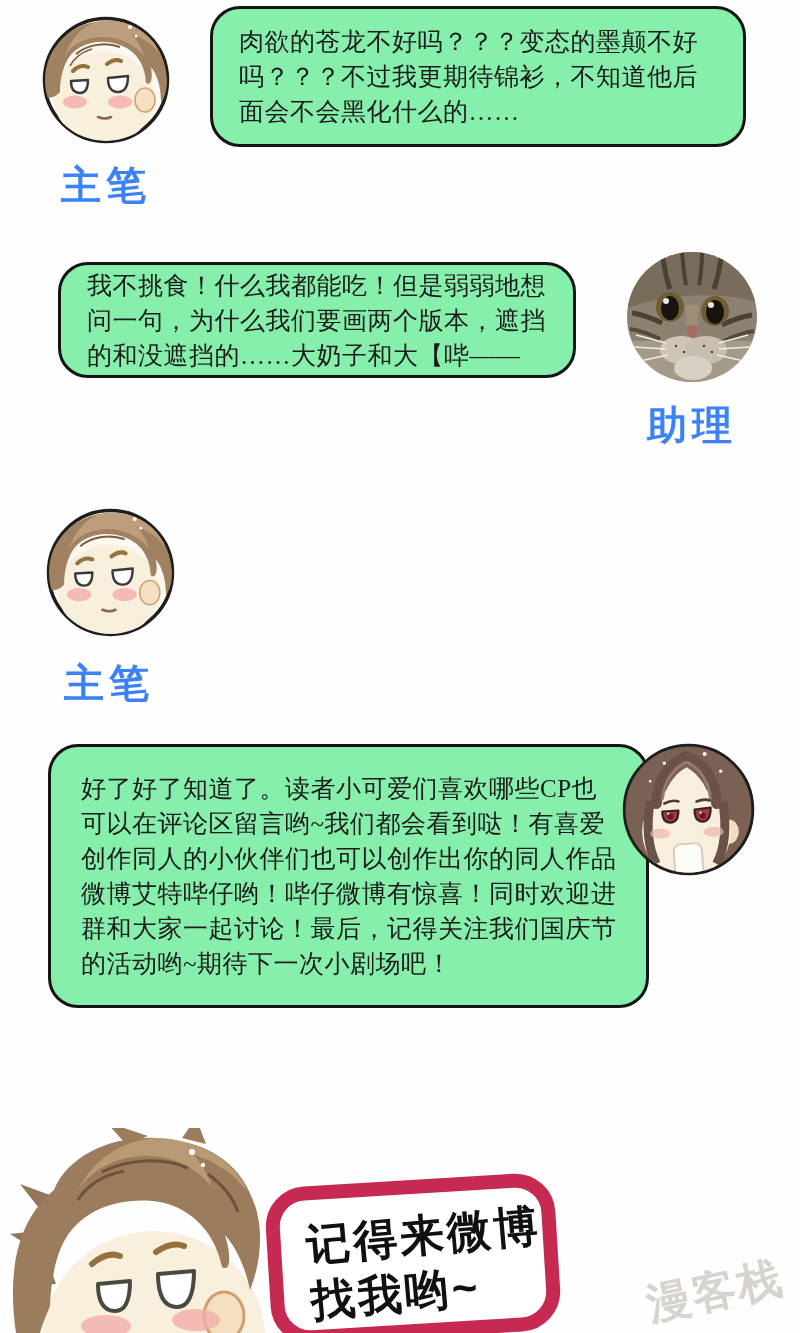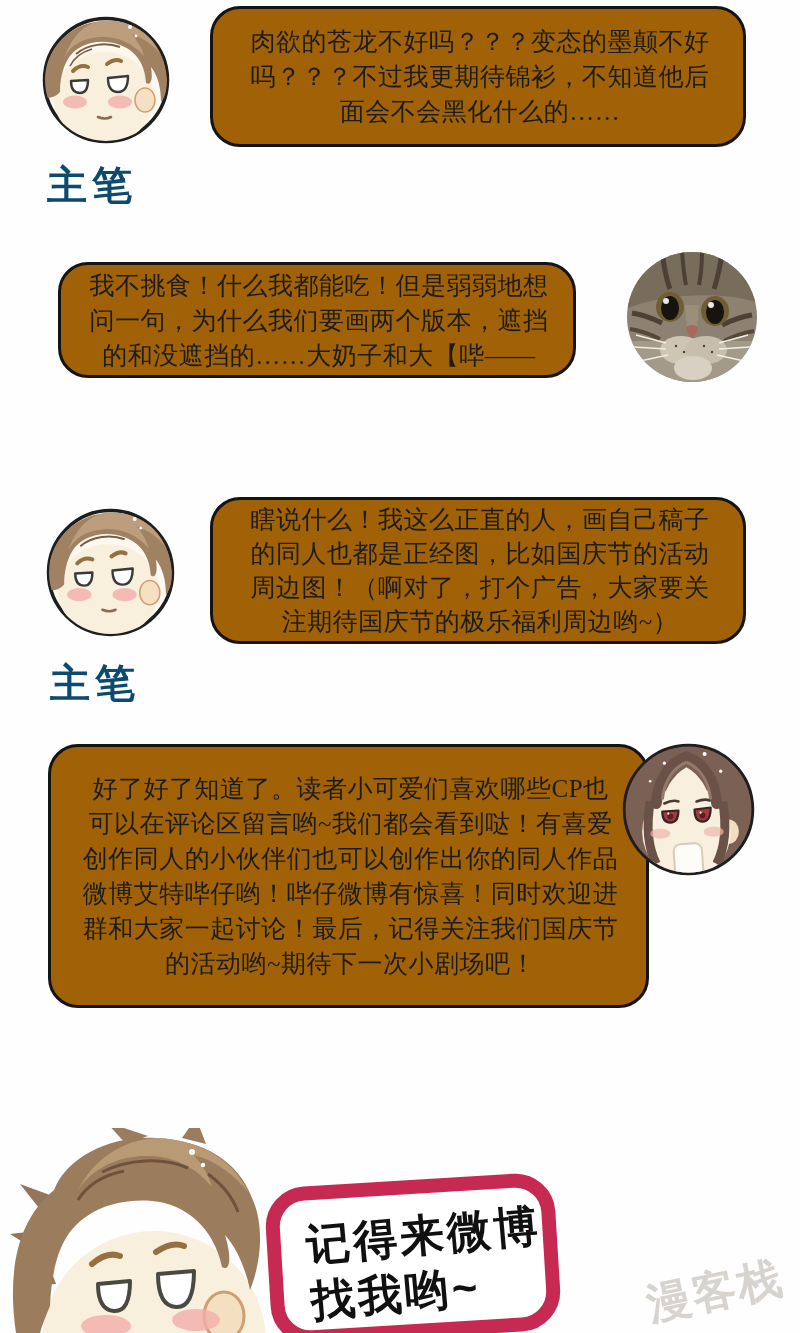--- a/index.html
+++ b/index.html
@@ -1,25 +1,25 @@
 <!DOCTYPE html>
 <html><head>
 <meta charset="utf-8">
 <style>
   html,body{margin:0;padding:0;background:#ffffff;}
   #page{position:relative;width:800px;height:1333px;background:#fefefe;overflow:hidden;
         font-family:"Liberation Sans","DejaVu Sans",sans-serif;}
-  .bubble{position:absolute;box-sizing:border-box;background:#a16207;
-          border:3.5px solid #141414;border-radius:30px;display:flex;align-items:center;text-align:center;}
+  .bubble{position:absolute;box-sizing:border-box;background:#86efac;
+          border:3.5px solid #141414;border-radius:30px;display:flex;align-items:center;}
   .bubble-text{width:100%;padding:0 22px 0 26px;color:#1c1c1c;
           font-family:"Liberation Serif","DejaVu Serif",serif;
           font-size:25px;line-height:35px;letter-spacing:.5px;}
   .lh34 .bubble-text{line-height:34px;}
   .pad-sm .bubble-text{padding:0 26px 0 30px;}
-  .role-label{position:absolute;text-align:left;color:#0c4a6e;
+  .role-label{position:absolute;text-align:center;color:#3b82f6;
           font-weight:800;font-size:40px;letter-spacing:5px;}
   .avatar{position:absolute;}
   .avatar svg{display:block;}
   .note{position:absolute;left:268px;top:1180px;width:290px;height:158px;box-sizing:border-box;
         background:#ffffff;border:14px solid #c62a52;border-radius:40px;
         transform:rotate(-3.5deg);transform-origin:50% 50%;}
   .note-text{position:absolute;left:26px;top:14px;color:#101010;
         font-weight:800;font-size:44px;line-height:56px;letter-spacing:3px;
         transform:rotate(-1.5deg);white-space:nowrap;}
   .watermark{position:absolute;left:646px;top:1262px;color:#d7d4d0;
@@ -98,20 +98,21 @@
         <ellipse cx="67" cy="117" rx="19" ry="12" fill="#d8d0c2"></ellipse>
         <path d="M40,92 L10,84 M40,98 L8,96 M42,104 L14,110" stroke="#f2ede2" stroke-width="1.6" fill="none"></path>
         <path d="M93,92 L122,84 M93,98 L124,96 M91,104 L118,110" stroke="#f2ede2" stroke-width="1.6" fill="none"></path>
         <circle cx="50" cy="95" r="1.2" fill="#4b4134"></circle>
           <circle cx="58" cy="101" r="1.2" fill="#4b4134"></circle>
         <circle cx="78" cy="95" r="1.2" fill="#4b4134"></circle>
           <circle cx="86" cy="101" r="1.2" fill="#4b4134"></circle>
       </g>
     </svg>
   </div>
+  <div class="role-label" style="left:632px;top:398px;width:120px;">助理</div>
 
   <div class="avatar" style="left:44px;top:506px;">
     <svg width="133" height="133" viewBox="0 0 132 132">
       <defs>
           <clipPath id="wclip2">
             <circle cx="66" cy="66" r="61"></circle>
           </clipPath>
         </defs>
       <circle cx="66" cy="66" r="61.5" fill="#fcf8ef" stroke="#1e1e1e" stroke-width="3.5"></circle>
       <g clip-path="url(#wclip2)">
@@ -126,23 +127,20 @@
         <path d="M67,50 q8,-6 14,-3" stroke="#95713f" stroke-width="4" fill="none" stroke-linecap="round"></path>
         <path d="M31,67 Q31,79 40,79 Q48,79 48,66 L31,67 Z" fill="#ffffff" stroke="#3a3a3a" stroke-width="2.4" stroke-linejoin="round"></path>
         <path d="M68,64 Q68,78 78,78 Q88,78 88,62 L68,64 Z" fill="#ffffff" stroke="#3a3a3a" stroke-width="2.4" stroke-linejoin="round"></path>
         <ellipse cx="35" cy="88" rx="12" ry="6.5" fill="#f3aeaa" opacity=".8"></ellipse>
         <ellipse cx="80" cy="88" rx="12" ry="6.5" fill="#f3aeaa" opacity=".8"></ellipse>
         <path d="M58,103 q7,3 13,0" stroke="#8d6a52" stroke-width="2.6" fill="none" stroke-linecap="round"></path>
       </g>
     </svg>
   </div>
   <div class="role-label" style="left:50px;top:656px;width:118px;">主笔</div>
-  <div class="bubble lh34" style="left:210px;top:497px;width:536px;height:147px;">
-    <div class="bubble-text">瞎说什么！我这么正直的人，画自己稿子的同人也都是正经图，比如国庆节的活动周边图！（啊对了，打个广告，大家要关注期待国庆节的极乐福利周边哟~）</div>
-  </div>
 
   <div class="bubble pad-sm" style="left:48px;top:744px;width:601px;height:264px;">
     <div class="bubble-text">好了好了知道了。读者小可爱们喜欢哪些CP也可以在评论区留言哟~我们都会看到哒！有喜爱创作同人的小伙伴们也可以创作出你的同人作品微博艾特哔仔哟！哔仔微博有惊喜！同时欢迎进群和大家一起讨论！最后，记得关注我们国庆节的活动哟~期待下一次小剧场吧！</div>
   </div>
   <div class="avatar" style="left:620px;top:741px;">
     <svg width="137" height="137" viewBox="0 0 136 136">
       <defs>
           <clipPath id="eclip">
             <circle cx="68" cy="68" r="62.5"></circle>
           </clipPath>

